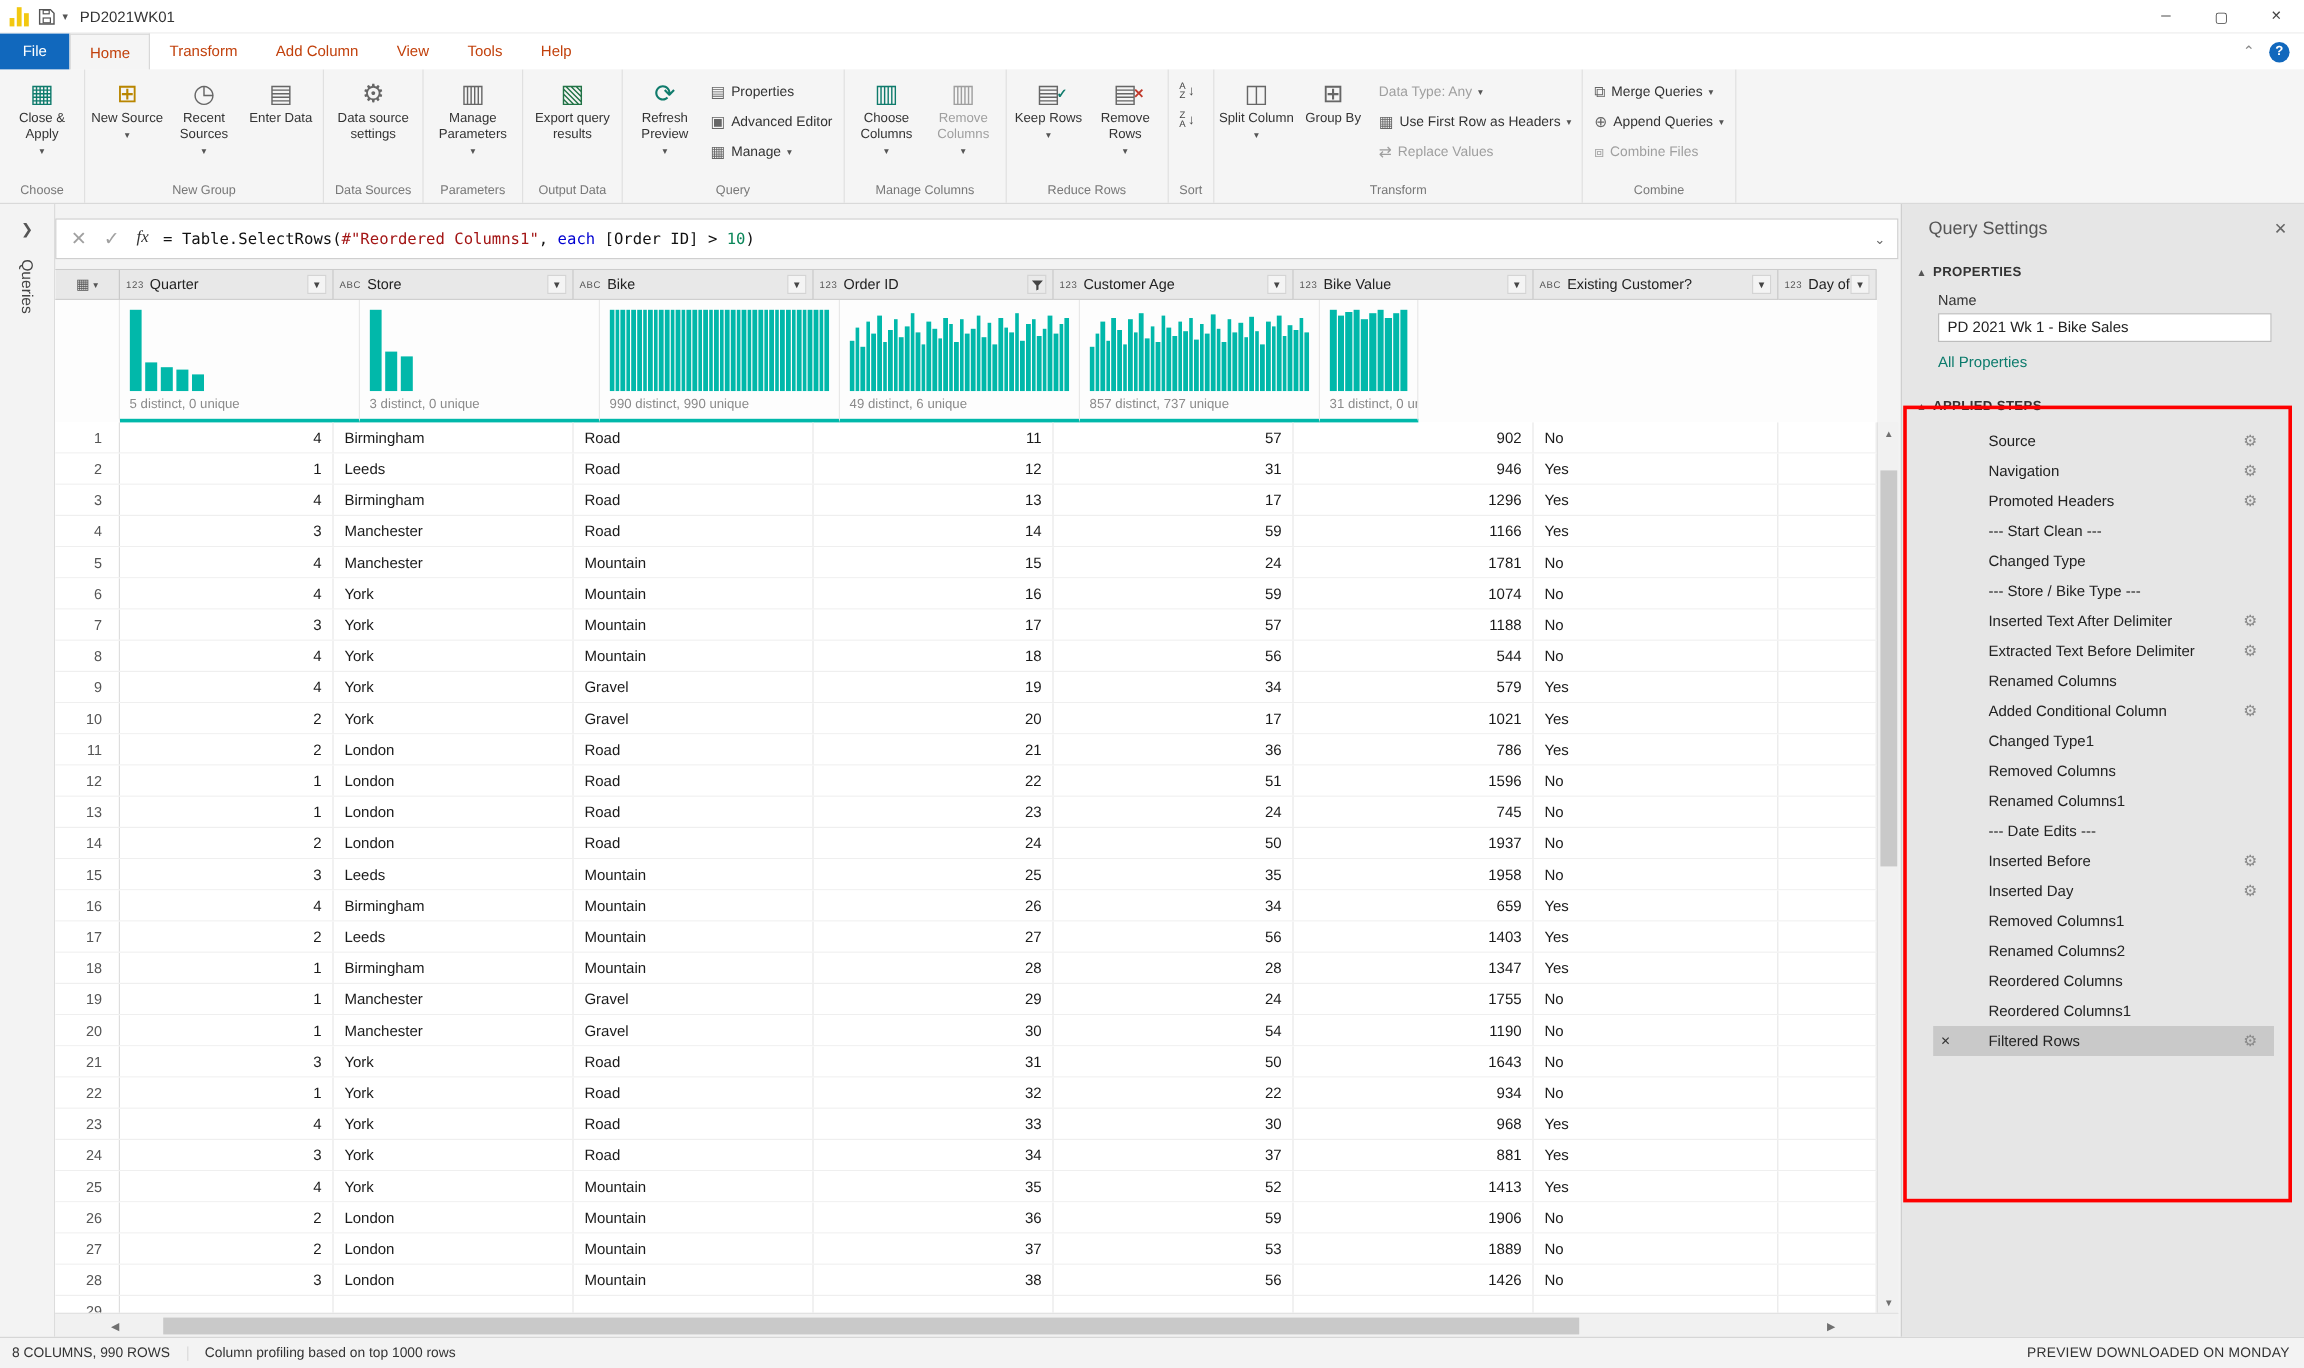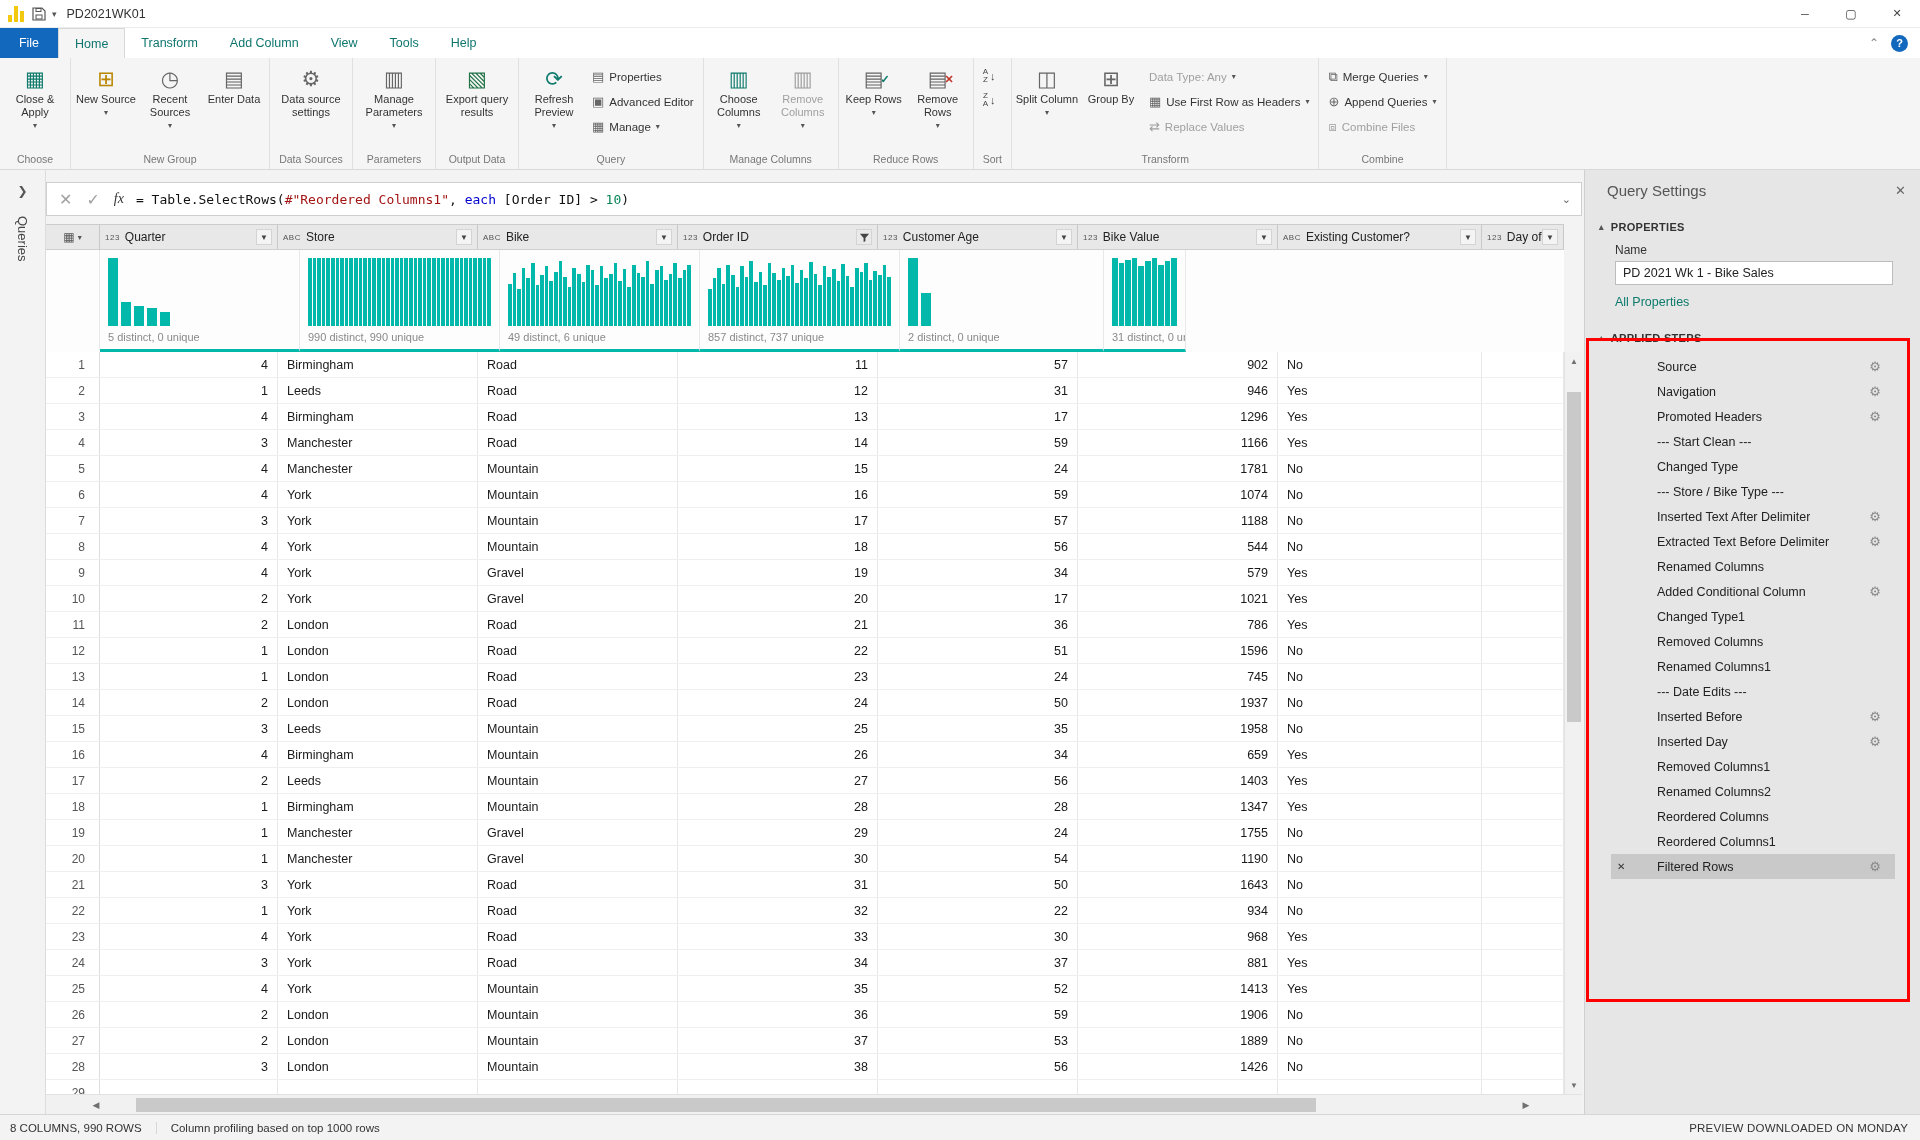--- a/index.html
+++ b/index.html
@@ -19,21 +19,21 @@
   .wbtn { width:46px; height:28px; display:flex; align-items:center; justify-content:center;
           font-size:11px; color:#444; }
   .wbtn.max { font-size:12px; }
 
   
   .menubar { position:absolute; left:0; top:28px; width:1920px; height:30px; background:#ffffff;
              display:flex; align-items:stretch; }
   .file-tab { width:58px; background:#1168bd; color:#fff; font-size:12.5px; display:flex;
               align-items:center; justify-content:center; }
   .mtabs { display:flex; }
-  .mtab { padding:0 16px; font-size:12.5px; color:#0f766e; display:flex; align-items:center; }
+  .mtab { padding:0 16px; font-size:12.5px; color:#c2410c; display:flex; align-items:center; }
   .mtab.active { background:#f5f5f5; border:1px solid #d8d8d8; border-bottom:none; }
   .menu-right { margin-left:auto; display:flex; align-items:center; gap:12px; padding-right:12px; }
   .collapse-rb { color:#888; font-size:12px; }
   .help-btn { width:17px; height:17px; border-radius:50%; background:#1168bd; color:#fff;
               font-size:11px; font-weight:bold; display:flex; align-items:center; justify-content:center; }
 
   
   .ribbon { position:absolute; left:0; top:58px; width:1920px; height:112px; background:#f5f5f5;
             border-bottom:1px solid #d9d9d9; display:flex; align-items:stretch; }
   .rgroup { display:flex; flex-direction:column; border-right:1px solid #e0e0e0; padding:2px 3px 0 3px; }
@@ -448,20 +448,28 @@
       <div class="pcell corner" style="width: 54px;"></div>
       <div class="pcell" style="width: 200px;">
         <div class="bars narrow">
           <div class="bar" style="height: 100%;"></div>
           <div class="bar" style="height: 36%;"></div>
           <div class="bar" style="height: 30%;"></div>
           <div class="bar" style="height: 26%;"></div>
           <div class="bar" style="height: 20%;"></div>
         </div>
         <div class="distinct">5 distinct, 0 unique</div>
+      </div>
+      <div class="pcell" style="width: 200px;">
+        <div class="bars narrow">
+          <div class="bar" style="height: 100%;"></div>
+          <div class="bar" style="height: 48%;"></div>
+          <div class="bar" style="height: 42%;"></div>
+        </div>
+        <div class="distinct">3 distinct, 0 unique</div>
       </div>
       <div class="pcell" style="width: 200px;">
         <div class="bars full">
           <div class="bar" style="height: 100%;"></div>
           <div class="bar" style="height: 100%;"></div>
           <div class="bar" style="height: 100%;"></div>
           <div class="bar" style="height: 100%;"></div>
           <div class="bar" style="height: 100%;"></div>
           <div class="bar" style="height: 100%;"></div>
           <div class="bar" style="height: 100%;"></div>
@@ -584,27 +592,20 @@
           <div class="bar" style="height: 79%;"></div>
           <div class="bar" style="height: 93%;"></div>
           <div class="bar" style="height: 68%;"></div>
           <div class="bar" style="height: 81%;"></div>
           <div class="bar" style="height: 75%;"></div>
           <div class="bar" style="height: 89%;"></div>
           <div class="bar" style="height: 72%;"></div>
         </div>
         <div class="distinct">857 distinct, 737 unique</div>
       </div>
-      <div class="pcell" style="width: 204px;">
-        <div class="bars narrow">
-          <div class="bar" style="height: 100%;"></div>
-          <div class="bar" style="height: 48%;"></div>
-        </div>
-        <div class="distinct">2 distinct, 0 unique</div>
-      </div>
       <div class="pcell" style="width: 82px;">
         <div class="bars full">
           <div class="bar" style="height: 100%;"></div>
           <div class="bar" style="height: 92%;"></div>
           <div class="bar" style="height: 97%;"></div>
           <div class="bar" style="height: 100%;"></div>
           <div class="bar" style="height: 88%;"></div>
           <div class="bar" style="height: 95%;"></div>
           <div class="bar" style="height: 100%;"></div>
           <div class="bar" style="height: 90%;"></div>

